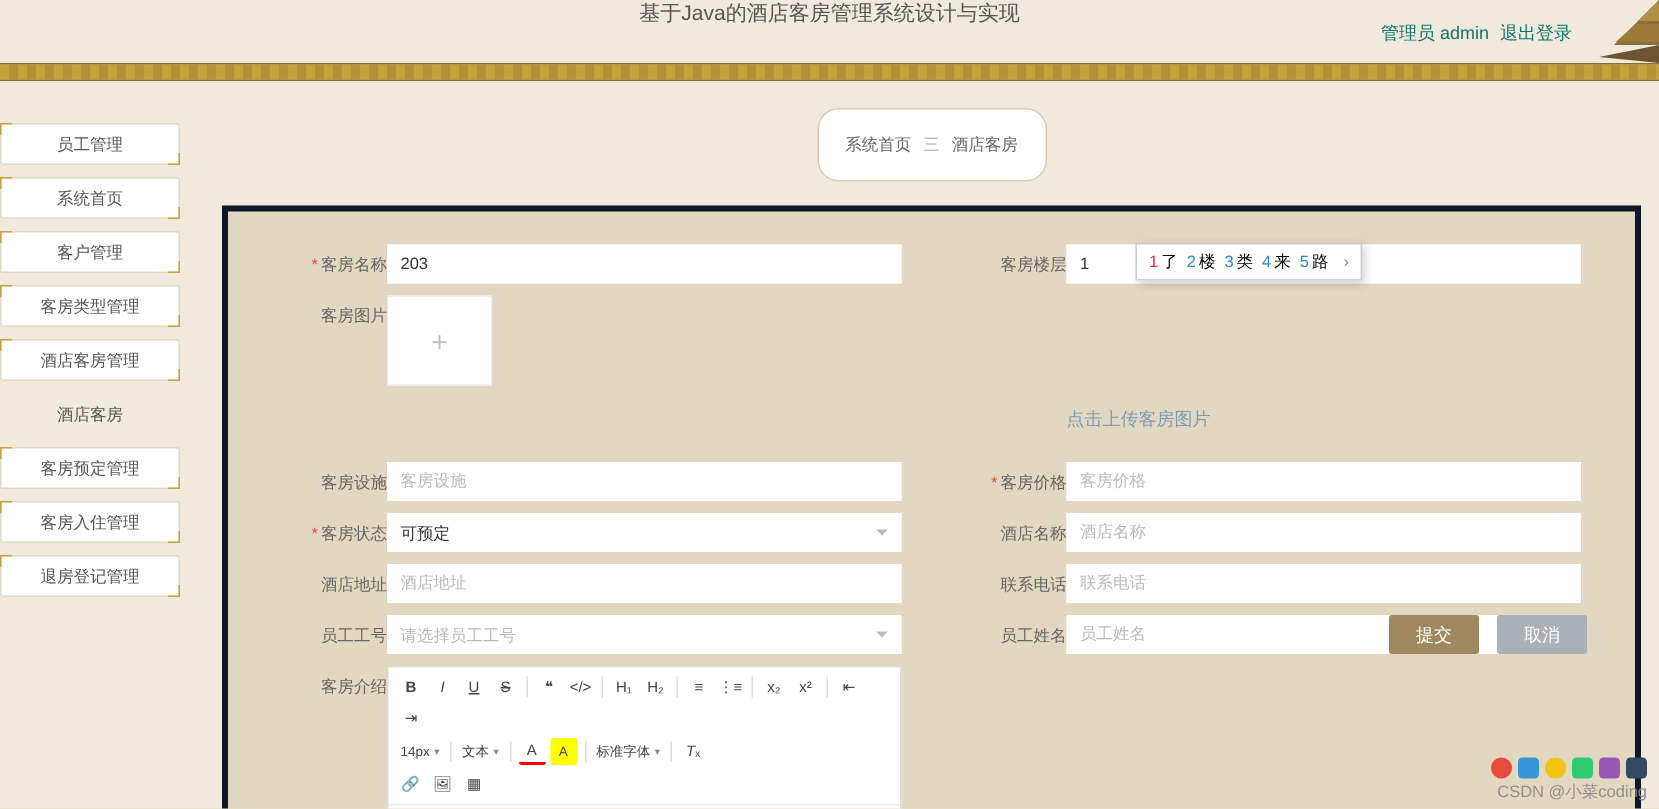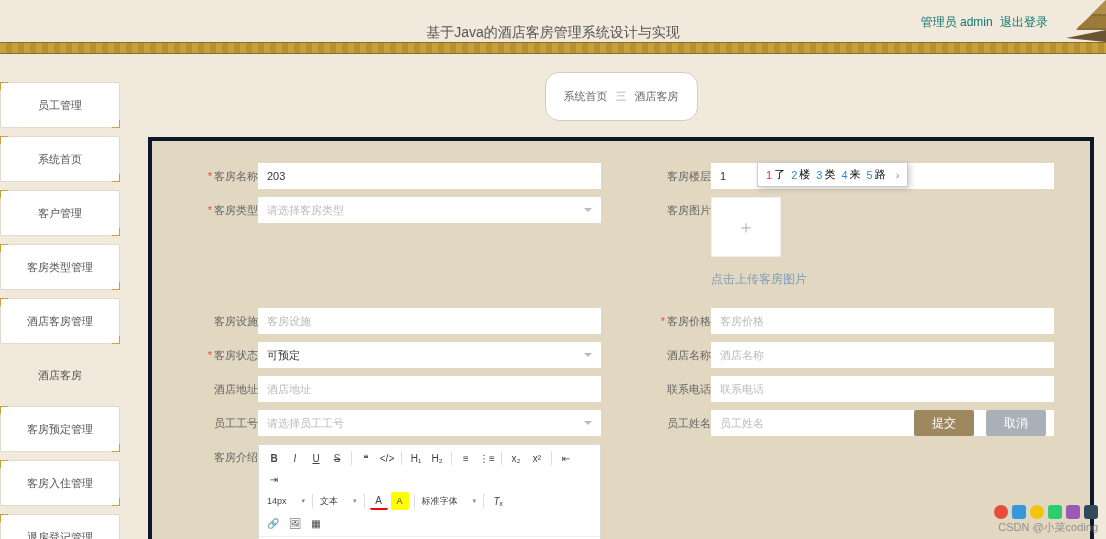--- a/index.html
+++ b/index.html
@@ -1,29 +1,29 @@
 <!DOCTYPE html>
 <html><head>
   <meta charset="utf-8">
   <style>
     * { box-sizing: border-box; margin: 0; padding: 0; font-family: "Microsoft YaHei", sans-serif; }
     body { width: 1106px; height: 539px; background: #f0e9dc; overflow: hidden; position: relative; }
     
-    .header { height: 42px; background: #f0e9dc; display: flex; align-items: flex-end; justify-content: center; position: relative; }
+    .header { height: 42px; background: #f0e9dc; display: flex; align-items: flex-start; justify-content: center; position: relative; }
     .header-title { font-size: 14px; color: #555; }
     .header-right { position: absolute; right: 58px; top: 14px; font-size: 12px; color: #0f766e; }
     .roof-decor { position: absolute; right: 0; top: 0; width: 60px; height: 42px; }
     .roof-decor svg { width: 100%; height: 100%; }
     
     .gold-band { height: 12px; background: repeating-linear-gradient(90deg, #c9a13b 0, #c9a13b 6px, #b59034 6px, #b59034 12px); border-top: 1px solid #8a6d28; border-bottom: 1px solid #8a6d28; }
     
     .container { display: flex; height: calc(100% - 54px); }
     
     .sidebar { width: 128px; padding: 28px 8px 0 0; }
-    .menu-item { background: #fff; border: 1px solid #e0d8c8; height: 46px; margin-bottom: 8px; display: flex; align-items: center; justify-content: center; font-size: 11px; color: #555; position: relative; border-radius: 2px; cursor: pointer; }
+    .menu-item { background: #fff; border: 1px solid #e0d8c8; height: 28px; margin-bottom: 8px; display: flex; align-items: center; justify-content: center; font-size: 11px; color: #555; position: relative; border-radius: 2px; cursor: pointer; }
     .menu-item.frameless { background: transparent; border: none; }
     .menu-item .corner { position: absolute; width: 8px; height: 8px; border: 1.5px solid #c9a13b; }
     .menu-item .corner.tl { top: -1px; left: -1px; border-right: none; border-bottom: none; }
     .menu-item .corner.br { bottom: -1px; right: -1px; border-left: none; border-top: none; }
     
     .main { flex: 1; padding: 20px 12px 0 20px; }
     .breadcrumb-wrap { display: flex; justify-content: center; margin-bottom: 16px; margin-top: -2px; }
     .breadcrumb { background: #fff; border: 1px solid #d8ccb4; border-radius: 14px; padding: 16px 18px; font-size: 11px; color: #666; display: flex; align-items: center; gap: 8px; }
     .breadcrumb .sep { color: #aaa; }
     
@@ -48,24 +48,24 @@
     .ime-cand { display: inline-flex; align-items: center; gap: 2px; }
     .ime-num1 { color: #d33; }
     .ime-num { color: #3388cc; }
     .ime-arrow { color: #888; margin-left: 4px; }
     
     .editor { background: #fff; border: 1px solid #dcdcdc; height: 126px; }
     .toolbar { border-bottom: 1px solid #eee; padding: 2px 4px; }
     .tb-row { display: flex; align-items: center; gap: 3px; padding: 2px 2px; flex-wrap: wrap; }
     .tb-btn { width: 18px; height: 18px; display: inline-flex; align-items: center; justify-content: center; font-size: 10px; color: #444; cursor: pointer; border-radius: 2px; }
     .tb-sep { width: 1px; height: 14px; background: #ddd; margin: 0 2px; }
-    .tb-select { font-size: 9px; color: #444; padding: 0 2px; display: inline-flex; align-items: center; gap: 15px; cursor: pointer; }
+    .tb-select { font-size: 9px; color: #444; padding: 0 2px; display: inline-flex; align-items: center; gap: 3px; cursor: pointer; }
     .tb-caret { font-size: 7px; color: #888; }
     
-    .actions { position: absolute; right: 60px; top: 410px; display: flex; gap: 12px; }
+    .actions { position: absolute; right: 48px; top: 410px; display: flex; gap: 12px; }
     .btn { width: 60px; height: 26px; border: none; font-size: 12px; color: #fff; cursor: pointer; border-radius: 2px; }
     .btn-submit { background: #9e8860; }
     .btn-cancel { background: #a9b0b7; }
     
     .watermark { position: absolute; right: 8px; bottom: 4px; font-size: 11px; color: #888; opacity: .9; }
     .wm-icons { position: absolute; right: 8px; bottom: 20px; display: flex; gap: 4px; }
     .wm-ico { width: 14px; height: 14px; border-radius: 3px; display: inline-block; }
     .wm-ico:nth-child(1){ background:#e74c3c; border-radius:50%;}
     .wm-ico:nth-child(2){ background:#3498db;}
     .wm-ico:nth-child(3){ background:#f1c40f; border-radius:50%;}
@@ -155,26 +155,20 @@
     <div class="panel">
       <div class="form-grid">
         <div class="form-row">
           <div class="form-label"><span class="req">*</span><span>客房名称</span></div>
           <input class="form-input" value="203" style="">
         </div>
         <div class="form-row">
           <div class="form-label"><span>客房楼层</span></div>
           <input class="form-input" value="1" style="">
         </div>
-        <div class="form-row">
-          <div class="form-label"><span class="req">*</span><span>客房类型</span></div>
-          <div class="form-select">
-              <span>请选择客房类型</span>
-            </div>
-        </div>
         <div class="form-row" style="align-items:flex-start;">
           <div class="form-label"><span>客房图片</span></div>
           <div style="flex:1;">
             <div class="upload-box">
                 <span>＋</span>
               </div>
           </div>
         </div>
         <div class="col-left"></div>
         <div class="upload-hint col-right-space">点击上传客房图片</div>

